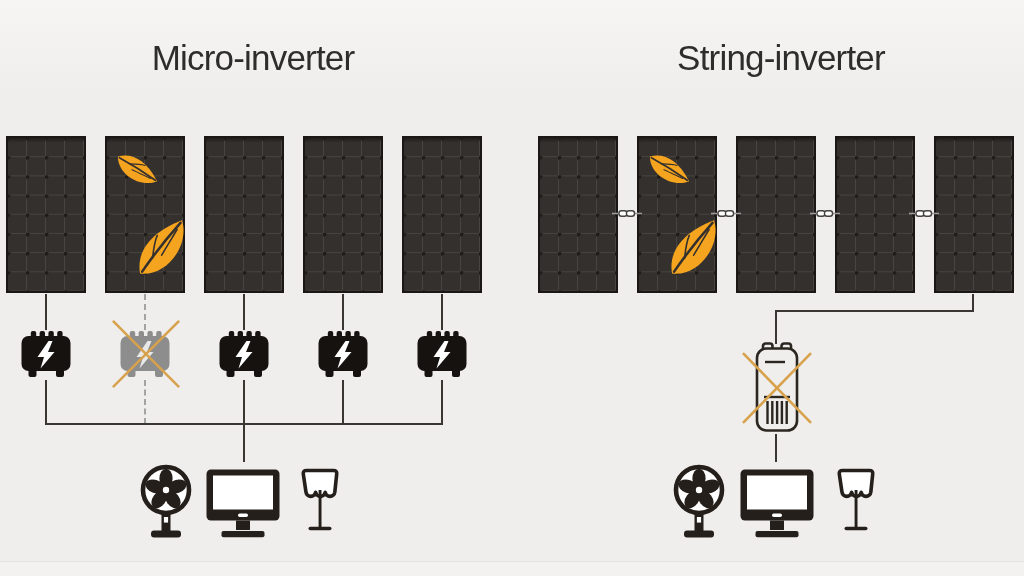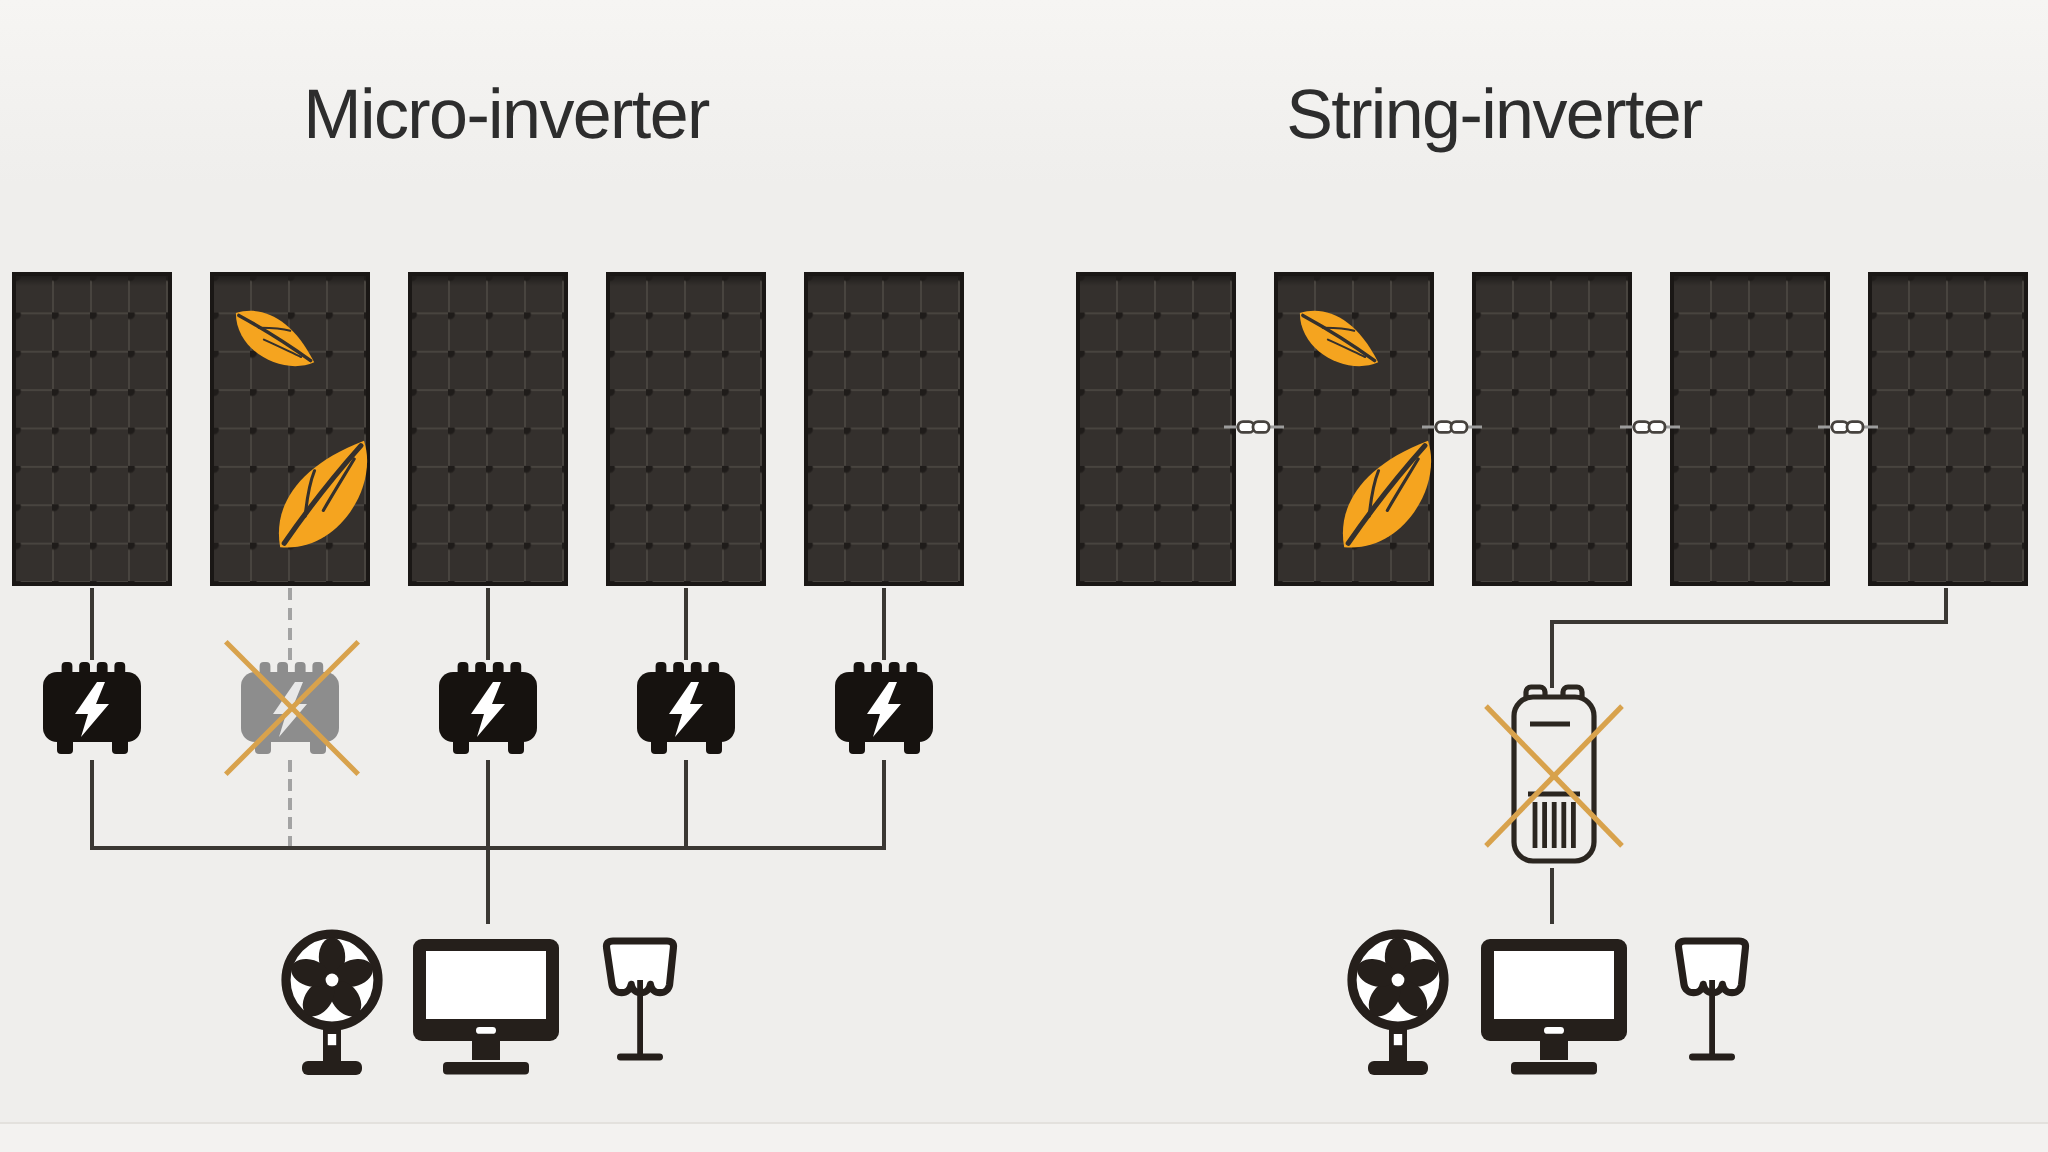--- a/index.html
+++ b/index.html
@@ -6,21 +6,21 @@
   body{background:#e8e7e5;font-family:"Liberation Sans", sans-serif;}
   .canvas{
     position:relative;width:1024px;height:576px;overflow:hidden;
     background:linear-gradient(180deg, var(--background-top,#f6f5f3) 0%, var(--background,#efeeec) 16%, var(--background,#efeeec) 100%);
   }
   .section-title{
     position:absolute;top:38px;width:300px;text-align:center;
     font-size:35px;letter-spacing:-0.8px;color:var(--title,#2d2d2d);font-weight:400;
   }
   .title-left{left:103px;}
-  .title-right{left:597px;}
+  .title-right{left:631px;}
   .panel{
     position:absolute;width:76px;height:153px;top:136px;
     background-color:var(--panel,#34302d);
     border:2px solid var(--panel-frame,#1a1715);
     background-image:
       radial-gradient(circle at 1px 1px, var(--panel-dot,#1f1c1a) 2px, transparent 2.9px),
       linear-gradient(var(--panel-line,#48443f) 1px, transparent 1px),
       linear-gradient(90deg, var(--panel-line,#48443f) 1px, transparent 1px),
       linear-gradient(rgba(0,0,0,0.38), rgba(0,0,0,0) 5px);
     background-size:19px 19.2px,19px 19.2px,19px 19.2px,100% 100%;

